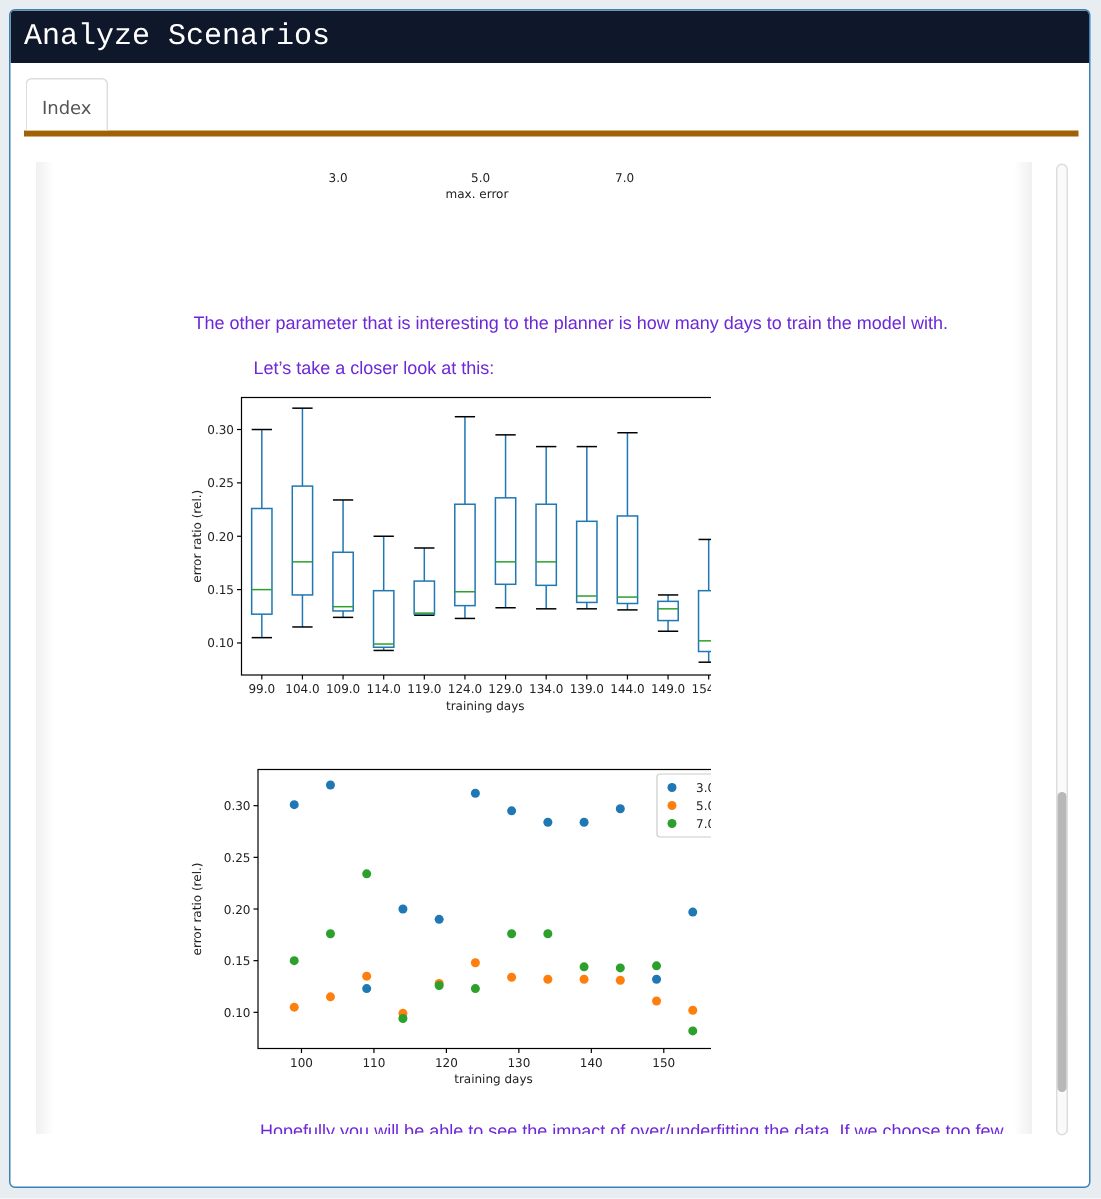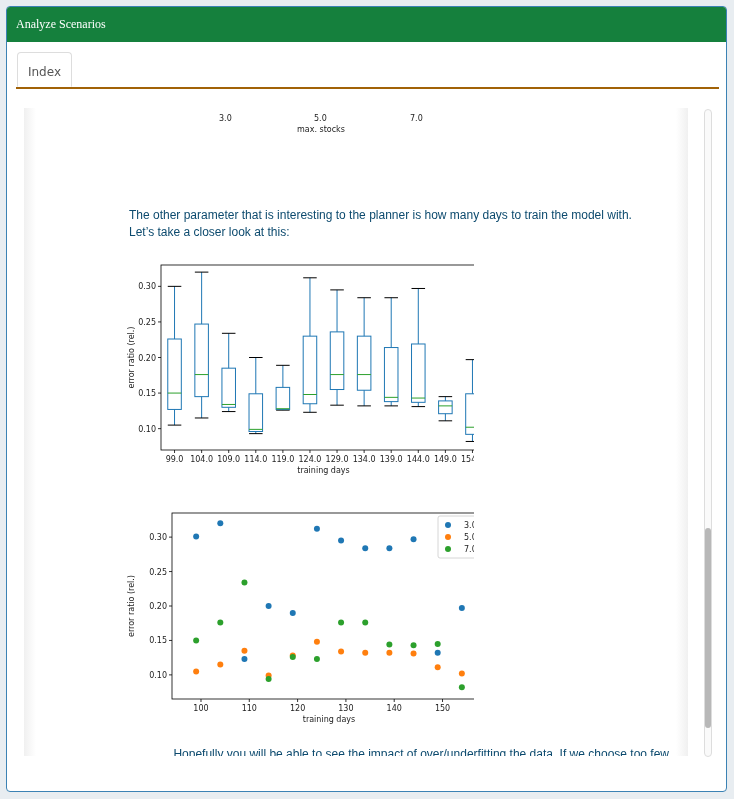--- a/index.html
+++ b/index.html
@@ -1,48 +1,48 @@
 <!DOCTYPE html>
 <html><head>
 <meta charset="utf-8">
 <style>
   html, body { margin:0; padding:0; }
   body { width:734px; height:799px; background:#e8edf1; font-family:"Liberation Sans", sans-serif; position:relative; overflow:hidden; }
   .panel { position:absolute; left:6px; top:6px; width:721px; height:786px; background:#fff; border:1px solid #3b82b4; border-radius:4px; box-sizing:border-box; overflow:hidden; }
-  .panel-header { height:35px; background:#15803d; color:#fff; font-size:12px; line-height:35px; padding-left:9px; font-family:Liberation Serif, serif; }
-  .tabs { position:absolute; left:9px; top:44px; width:703px; height:36px; border-bottom:2px solid #a16207; }
+  .panel-header { height:35px; background:#0f172a; color:#fff; font-size:20px; line-height:35px; padding-left:9px; font-family:Liberation Mono, monospace; }
+  .tabs { position:absolute; left:9px; top:44px; width:703px; height:36px; border-bottom:4px solid #a16207; }
   .tab { position:absolute; left:1px; top:1px; width:55px; height:35px; border:1px solid #ddd; border-bottom:1px solid #fff; border-radius:4px 4px 0 0; background:#fff; font-size:12px; color:#555; text-align:center; line-height:38px; box-sizing:border-box; font-family:"DejaVu Sans", sans-serif; }
   .viewport { position:absolute; left:24px; top:108px; width:664px; height:648px; overflow:hidden; background:#fff; }
   .viewport::before { content:""; position:absolute; left:0; top:0; width:12px; height:100%; background:linear-gradient(to right,#f0f0f0,#fff); }
   .viewport::after { content:""; position:absolute; right:0; top:0; width:12px; height:100%; background:linear-gradient(to left,#f0f0f0,#fff); }
   .scrollbar { position:absolute; left:704px; top:109px; width:8px; height:648px; border:1px solid #ddd; border-radius:5px; background:#fafafa; box-sizing:border-box; }
   .scroll-thumb { position:absolute; left:0; top:418px; width:6px; height:200px; background:#b8b8b8; border-radius:4px; }
   .top-tick { position:absolute; font-size:8px; color:#222; font-family:"DejaVu Sans", sans-serif; }
   h1 { position:absolute; left:105px; top:62px; margin:0; font-size:21px; font-weight:bold; color:#000; font-family:"Liberation Sans", sans-serif; }
-  .para { position:absolute; left:105px; font-size:12px; line-height:17px; color:#0c4a6e; width:540px; }
+  .para { position:absolute; left:105px; font-size:12px; line-height:17px; color:#6d28d9; width:540px; }
   svg text { font-family:"DejaVu Sans", sans-serif; }
 </style>
 </head>
 <body>
 
 <div class="panel">
   <div class="panel-header">Analyze Scenarios</div>
   <div class="tabs">
     <div class="tab">Index</div>
   </div>
 </div>
 
 <div class="viewport">
   <span class="top-tick" style="left:195px;top:6px;">3.0</span>
   <span class="top-tick" style="left:290px;top:6px;">5.0</span>
   <span class="top-tick" style="left:386px;top:6px;">7.0</span>
-  <span class="top-tick" style="left:273px;top:17px;">max. stocks</span>
+  <span class="top-tick" style="left:273px;top:17px;">max. error</span>
 
   <div class="para" style="top:99px;">The other parameter that is interesting to the planner is how many days to train the model with.</div>
-  <div class="para" style="top:116px;">Let’s take a closer look at this:</div>
+  <div class="para" style="top:129px;margin-left:40px;">Let’s take a closer look at this:</div>
 
   <svg id="boxchart" style="position:absolute;left:100px;top:150px;" width="350" height="230">
       <rect x="37" y="7" width="325" height="185" fill="#fff" stroke="#000" stroke-width="0.8"></rect>
       <line x1="34" y1="170.65384615384616" x2="37" y2="170.65384615384616" stroke="#000" stroke-width="0.8"></line>
       <text x="32" y="173.65384615384616" font-size="8" text-anchor="end" fill="#222">0.10</text>
       <line x1="34" y1="135.0769230769231" x2="37" y2="135.0769230769231" stroke="#000" stroke-width="0.8"></line>
       <text x="32" y="138.0769230769231" font-size="8" text-anchor="end" fill="#222">0.15</text>
       <line x1="34" y1="99.5" x2="37" y2="99.5" stroke="#000" stroke-width="0.8"></line>
       <text x="32" y="102.5" font-size="8" text-anchor="end" fill="#222">0.20</text>
       <line x1="34" y1="63.923076923076934" x2="37" y2="63.923076923076934" stroke="#000" stroke-width="0.8"></line>

